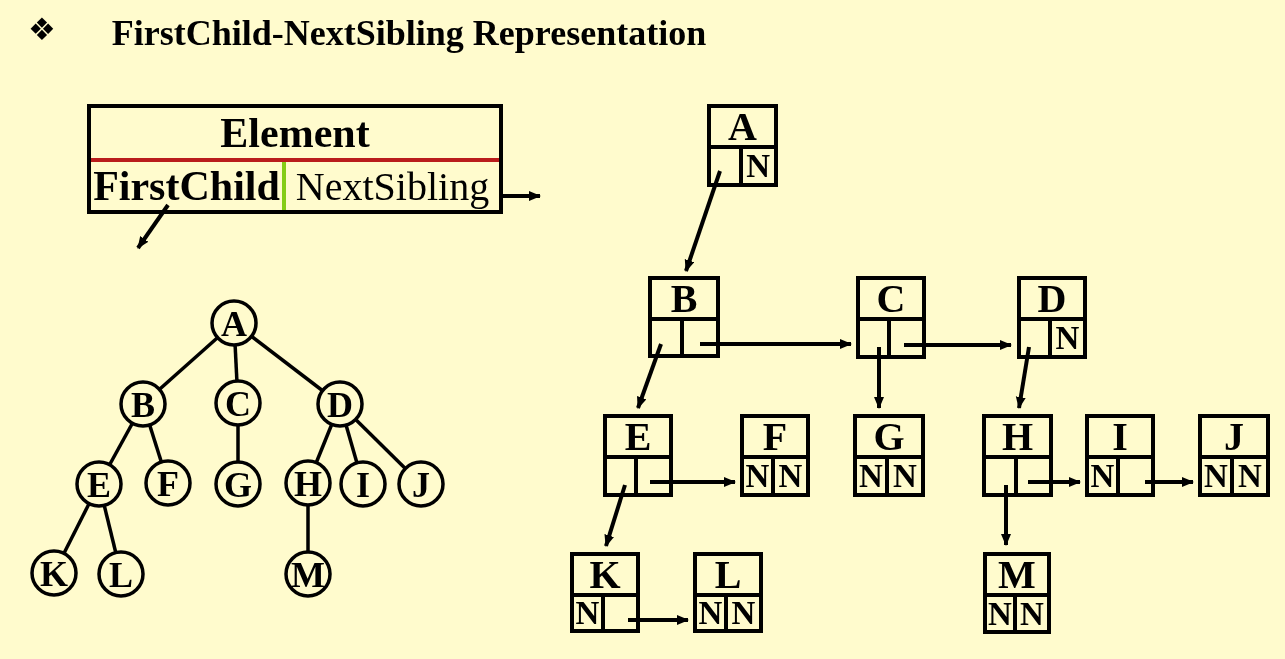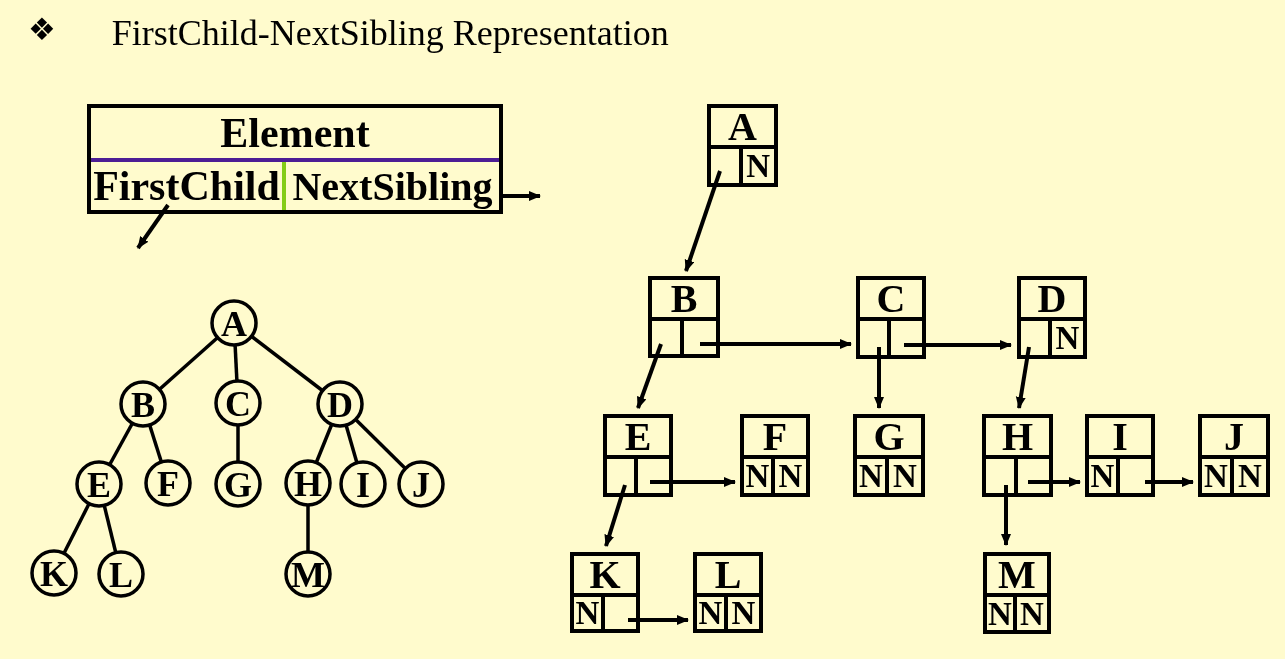--- a/index.html
+++ b/index.html
@@ -15,45 +15,45 @@
   .title-row{
     position:absolute;left:28px;top:6px;height:46px;
     display:flex;align-items:center;
   }
   .bullet{
     font-family:"DejaVu Sans", sans-serif;
     font-size:31px;font-weight:bold;line-height:46px;
   }
   .title-text{
     margin-left:56px;
-    font-size:36px;font-weight:normal;line-height:46px;
+    font-size:36px;font-weight:bold;line-height:46px;
     letter-spacing:0px;
     margin-top:8px;
   }
   
   .record{
     position:absolute;left:87px;top:104px;width:416px;height:110px;
     border:4px solid #000;box-sizing:border-box;
     display:flex;flex-direction:column;
     background:transparent;
   }
   .record-top{
-    height:55px;box-sizing:border-box;border-bottom:4px solid #4c1d95;
+    height:55px;box-sizing:border-box;border-bottom:4px solid #b91c1c;
     display:flex;align-items:center;justify-content:center;
     font-size:42px;font-weight:bold;
   }
   .record-bottom{flex:1;display:flex;}
   .record-fc{
     width:195px;box-sizing:border-box;border-right:4px solid #84cc16;
     display:flex;align-items:center;justify-content:center;
     font-size:42px;font-weight:bold;
   }
   .record-ns{
     flex:1;display:flex;align-items:center;justify-content:center;
-    font-size:40px;font-weight:bold;
+    font-size:40px;font-weight:normal;
   }
   
   .lnode{
     position:absolute;border:4px solid #000;box-sizing:border-box;
     display:flex;flex-direction:column;background:transparent;
   }
   .lnode-label{
     height:41px;box-sizing:border-box;border-bottom:4px solid #000;
     display:flex;align-items:center;justify-content:center;
     font-size:40px;font-weight:bold;line-height:36px;

